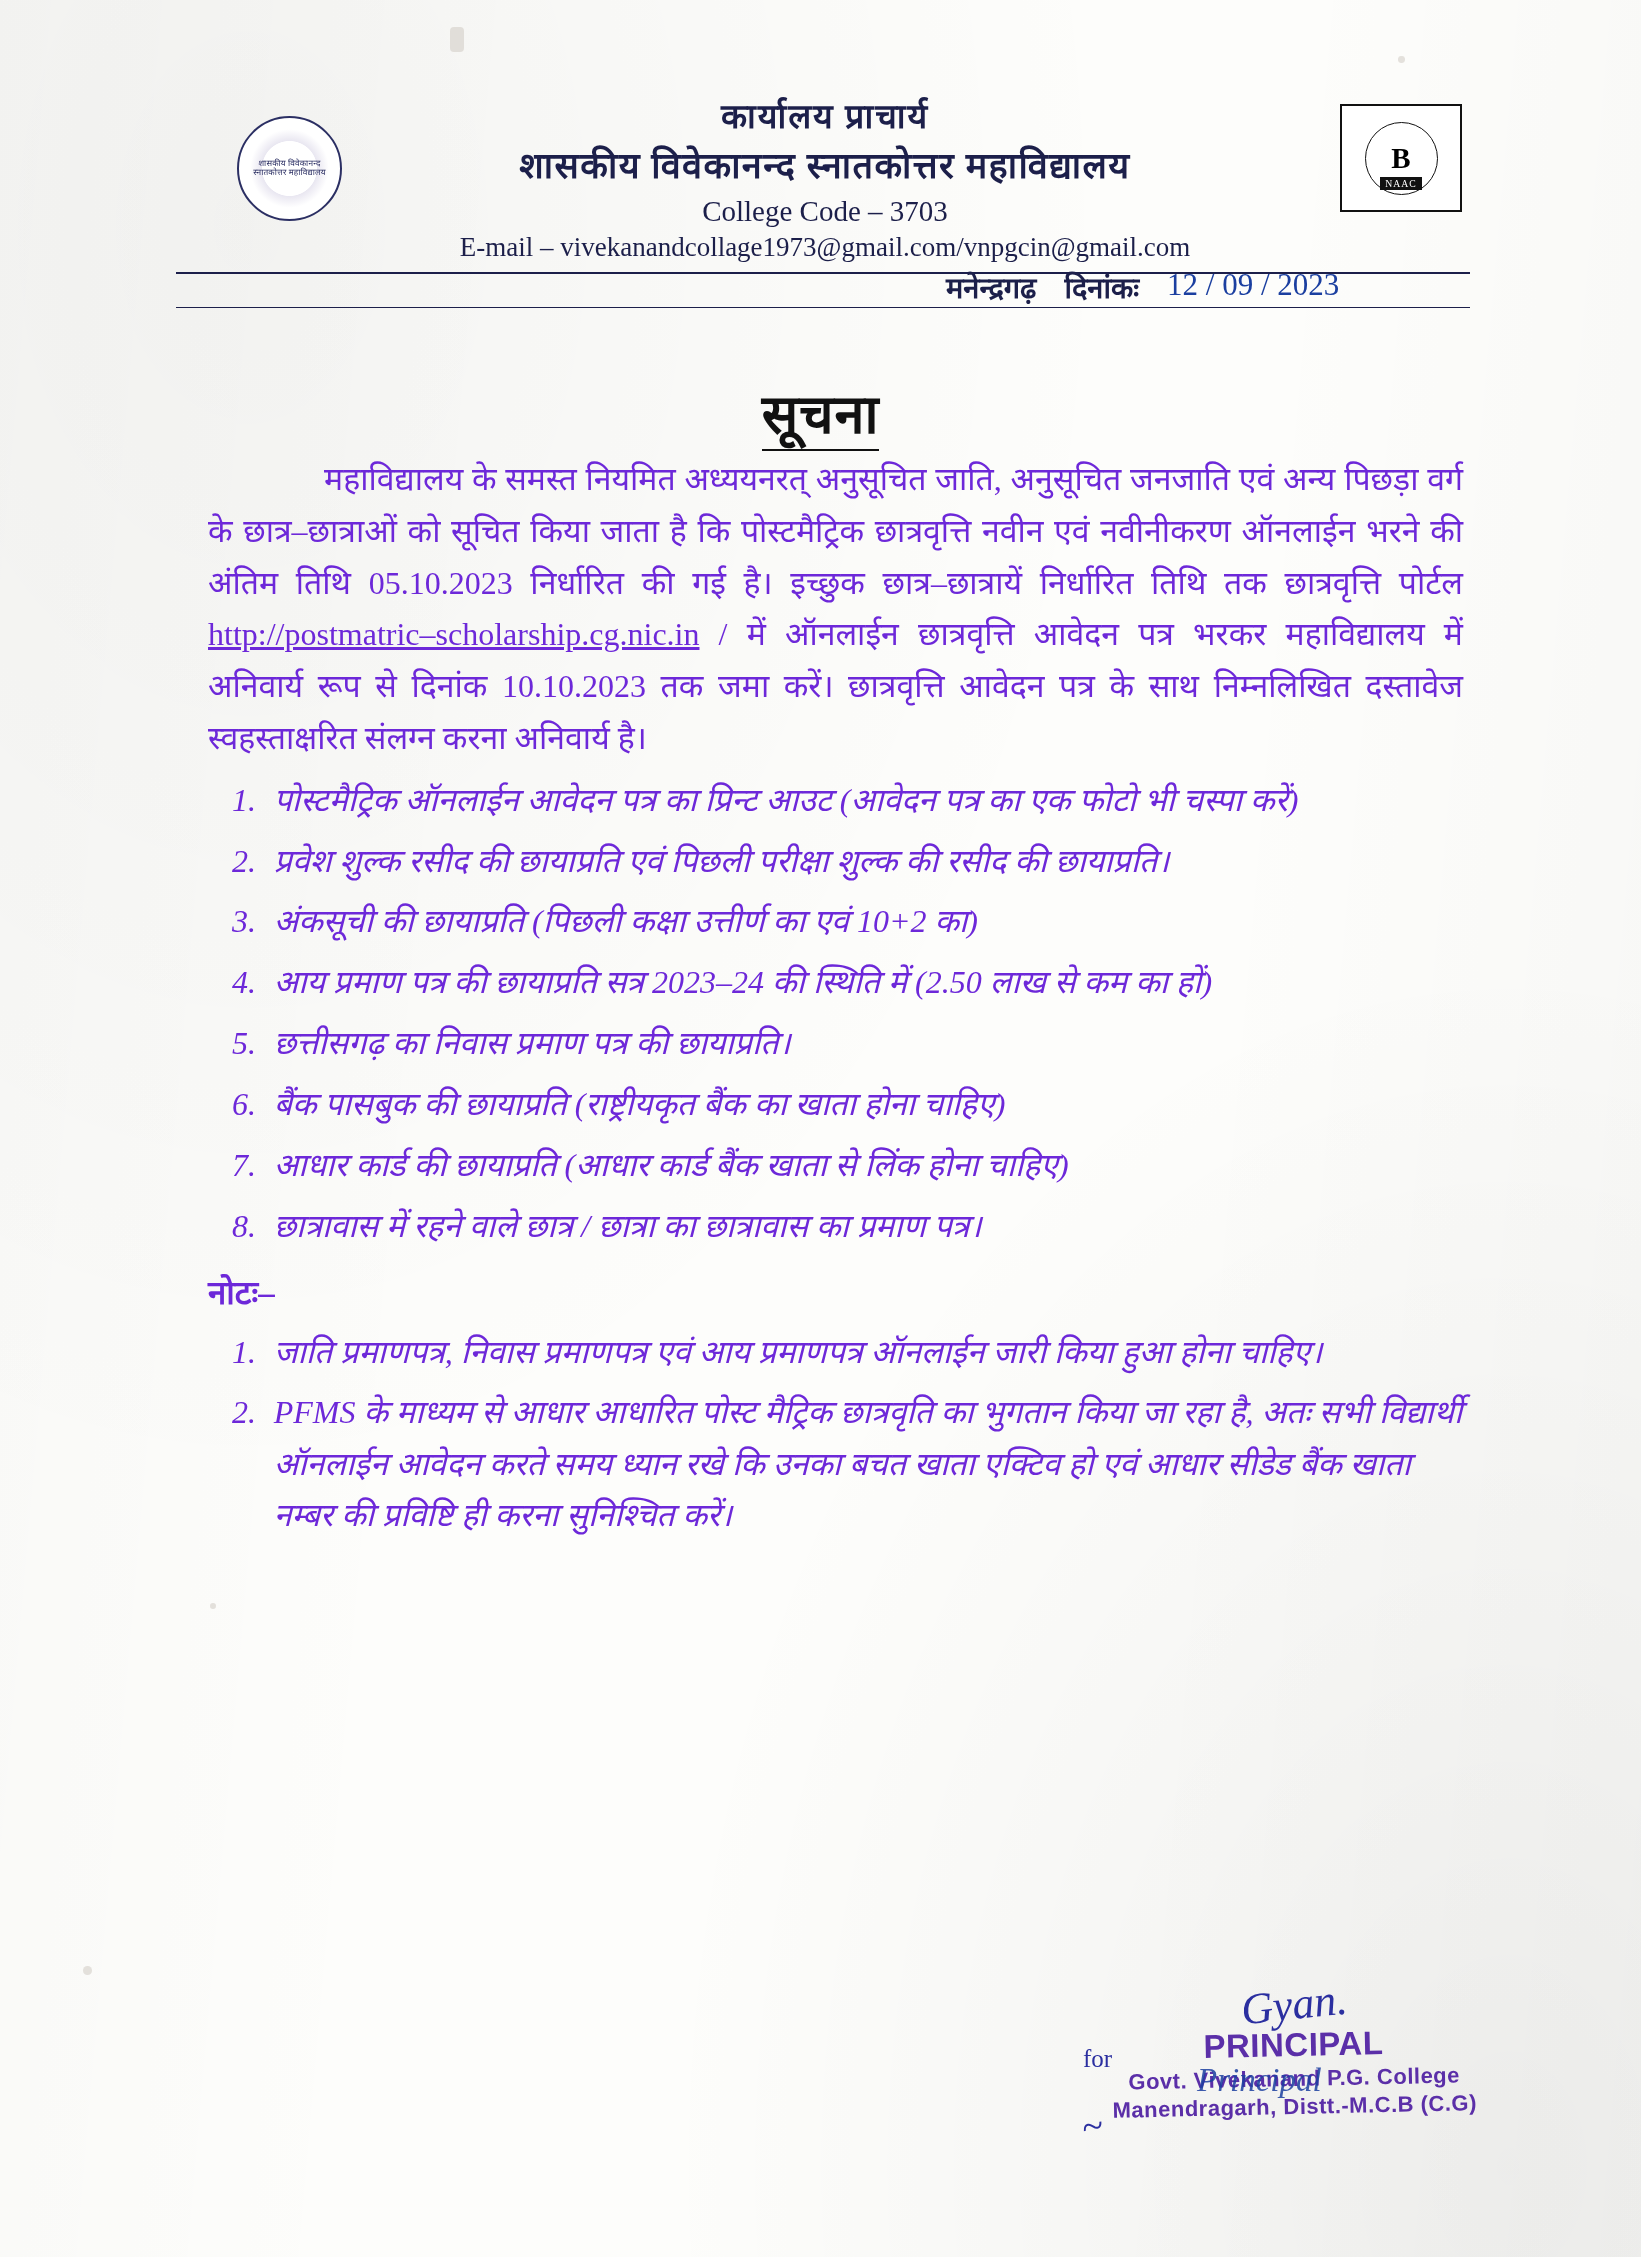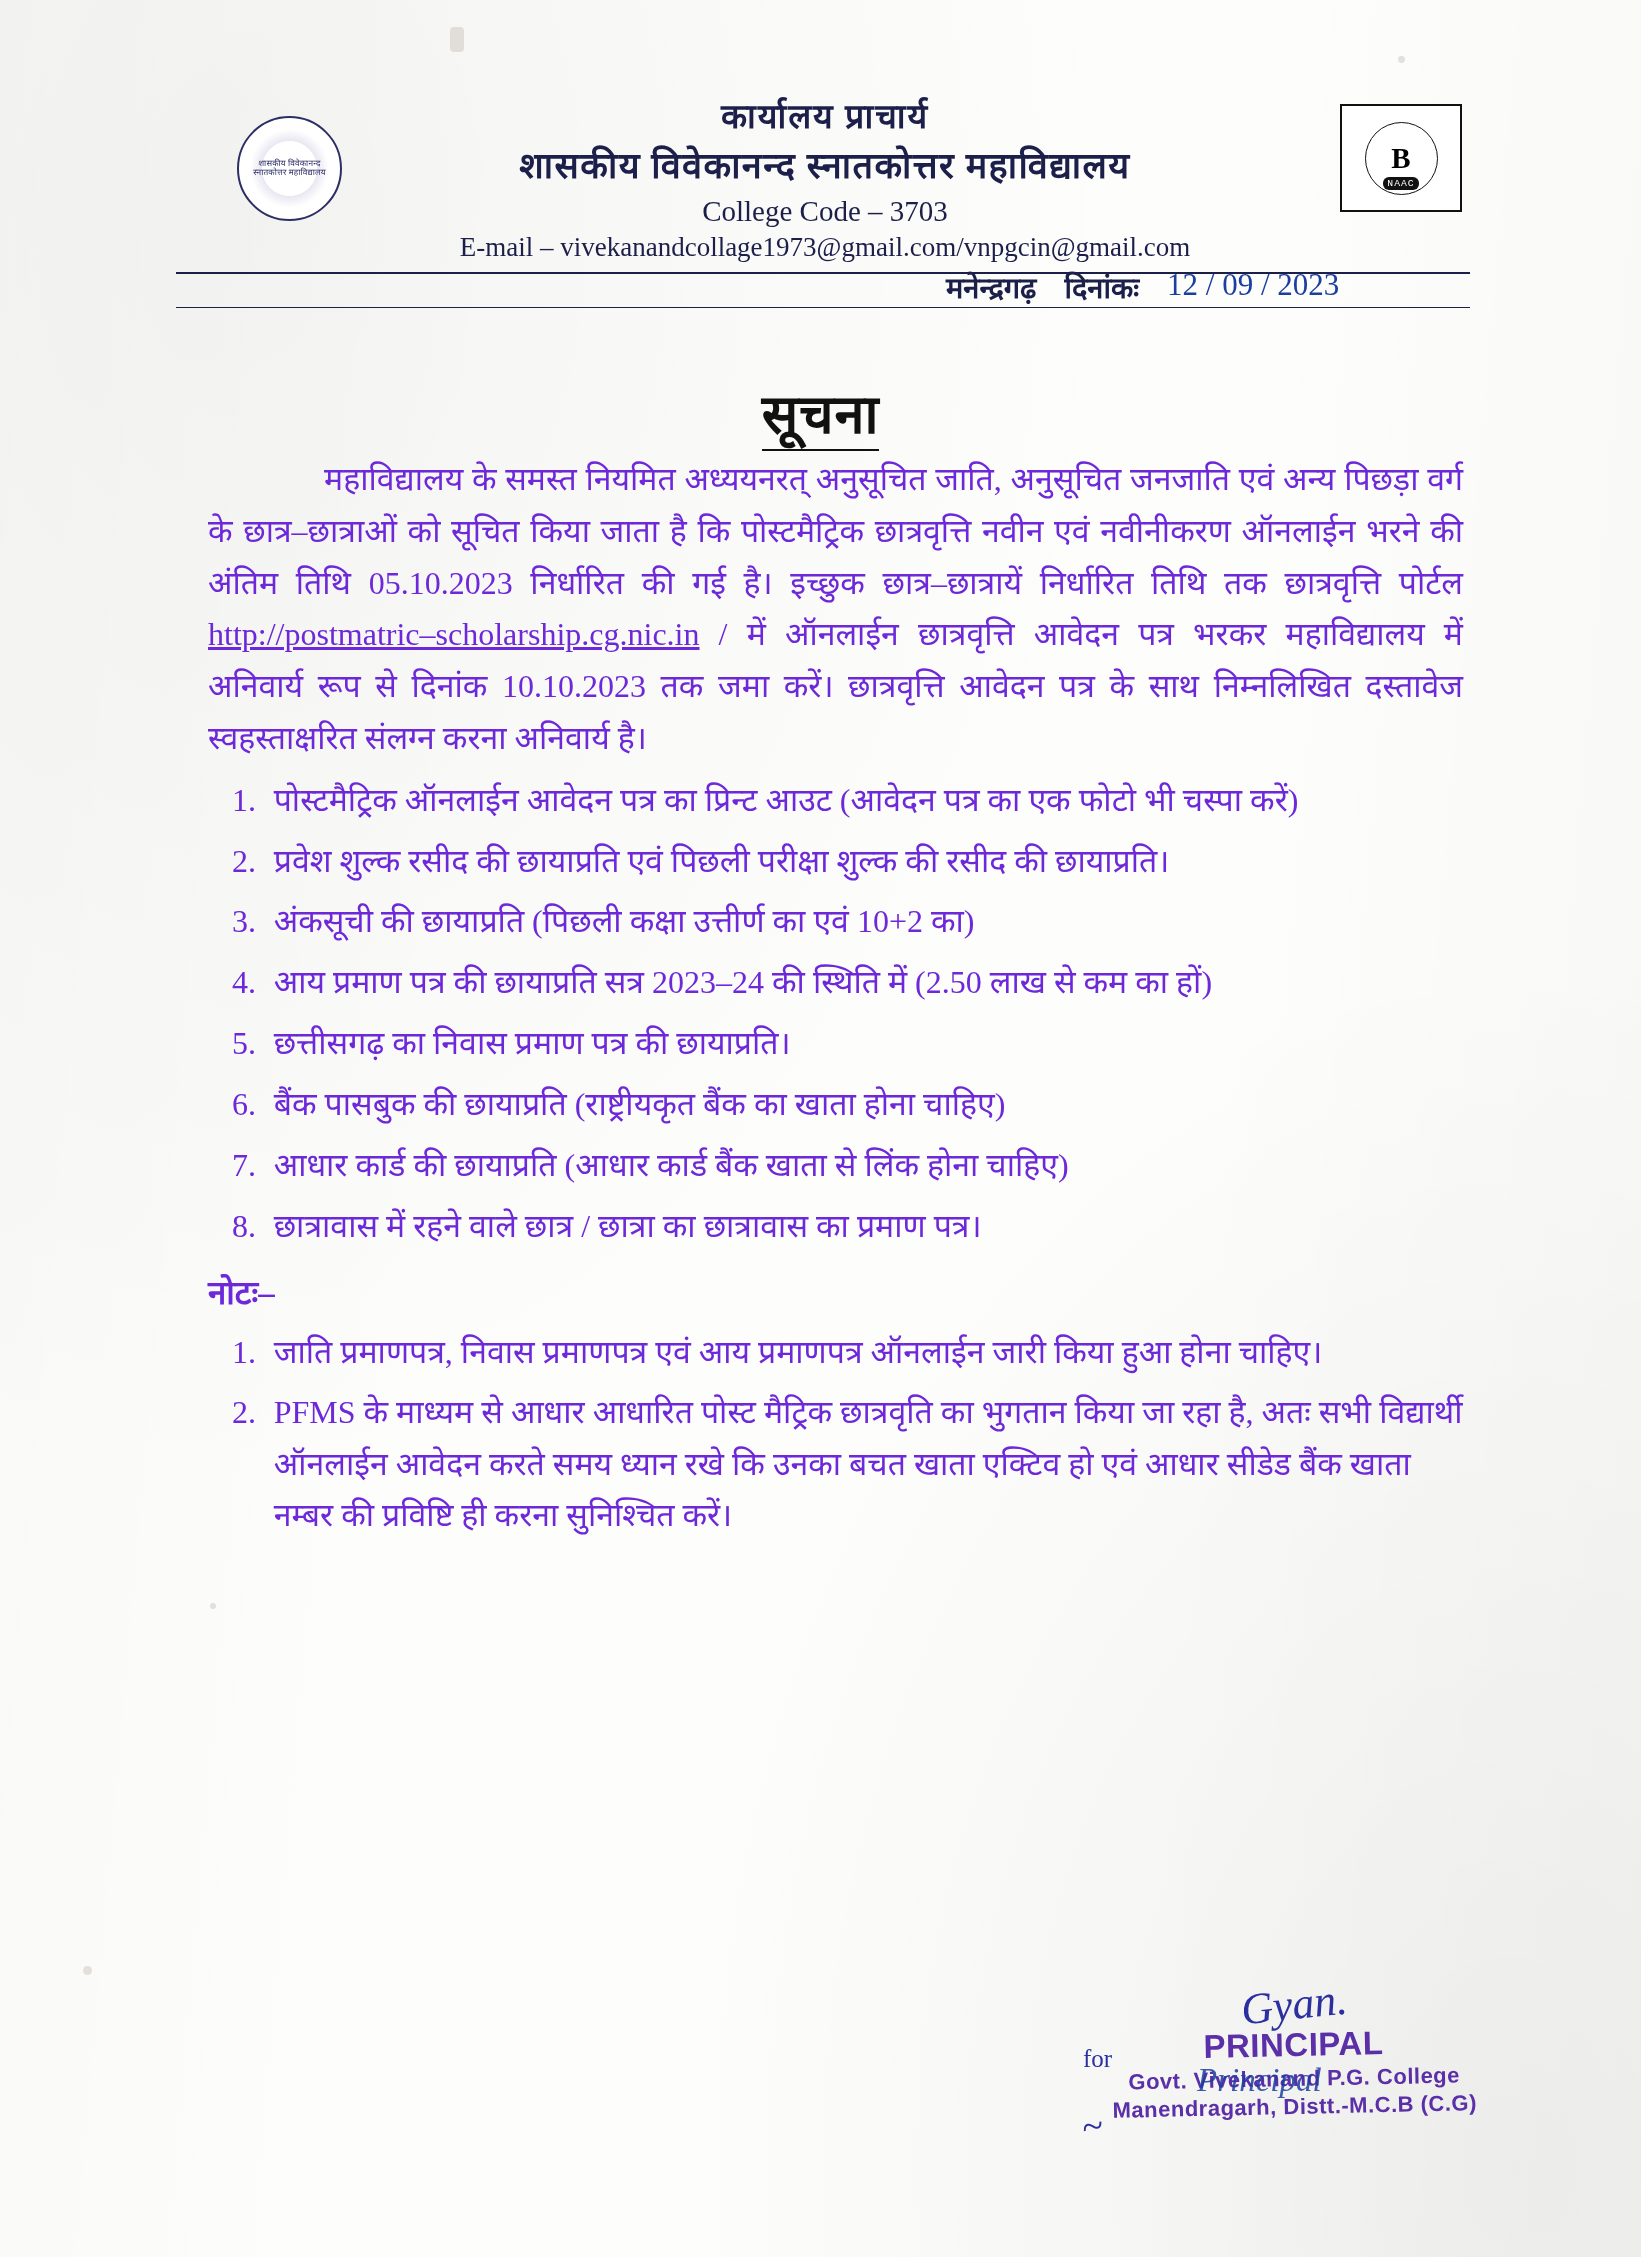--- a/index.html
+++ b/index.html
@@ -136,22 +136,21 @@
     font-family: "Liberation Serif", serif;
   }
   .naac-ring .tag {
     position: absolute;
     bottom: 3.9px;
     font-size: 9.7px;
     letter-spacing: 1px;
     background: #111;
     color: #fff;
     padding: 1px 4.8px;
-    border-radius: 6px;
-    font-family: Liberation Mono, monospace;
+    border-radius: 0;
   }
   .hr-main {
     position: absolute;
     left: 176px;
     top: 272px;
     width: 1294px;
     height: 0;
     border-top: 2.9px solid #1c1f4a;
   }
   .hr-main2 {
@@ -222,20 +221,21 @@
   }
   ol.docs, ol.notes {
     margin: 5.8px 0 0 0;
     padding-left: 56px;
     list-style-position: outside;
   }
   ol.docs li, ol.notes li {
     margin-bottom: 9.7px;
     padding-left: 9.7px;
     line-height: 1.6;
+    font-style: italic;
   }
   .note-head {
     margin-top: 15.4px;
     font-size: 33px;
     font-weight: 600;
   }
 
   
   .sign-wrap {
     position: absolute;

